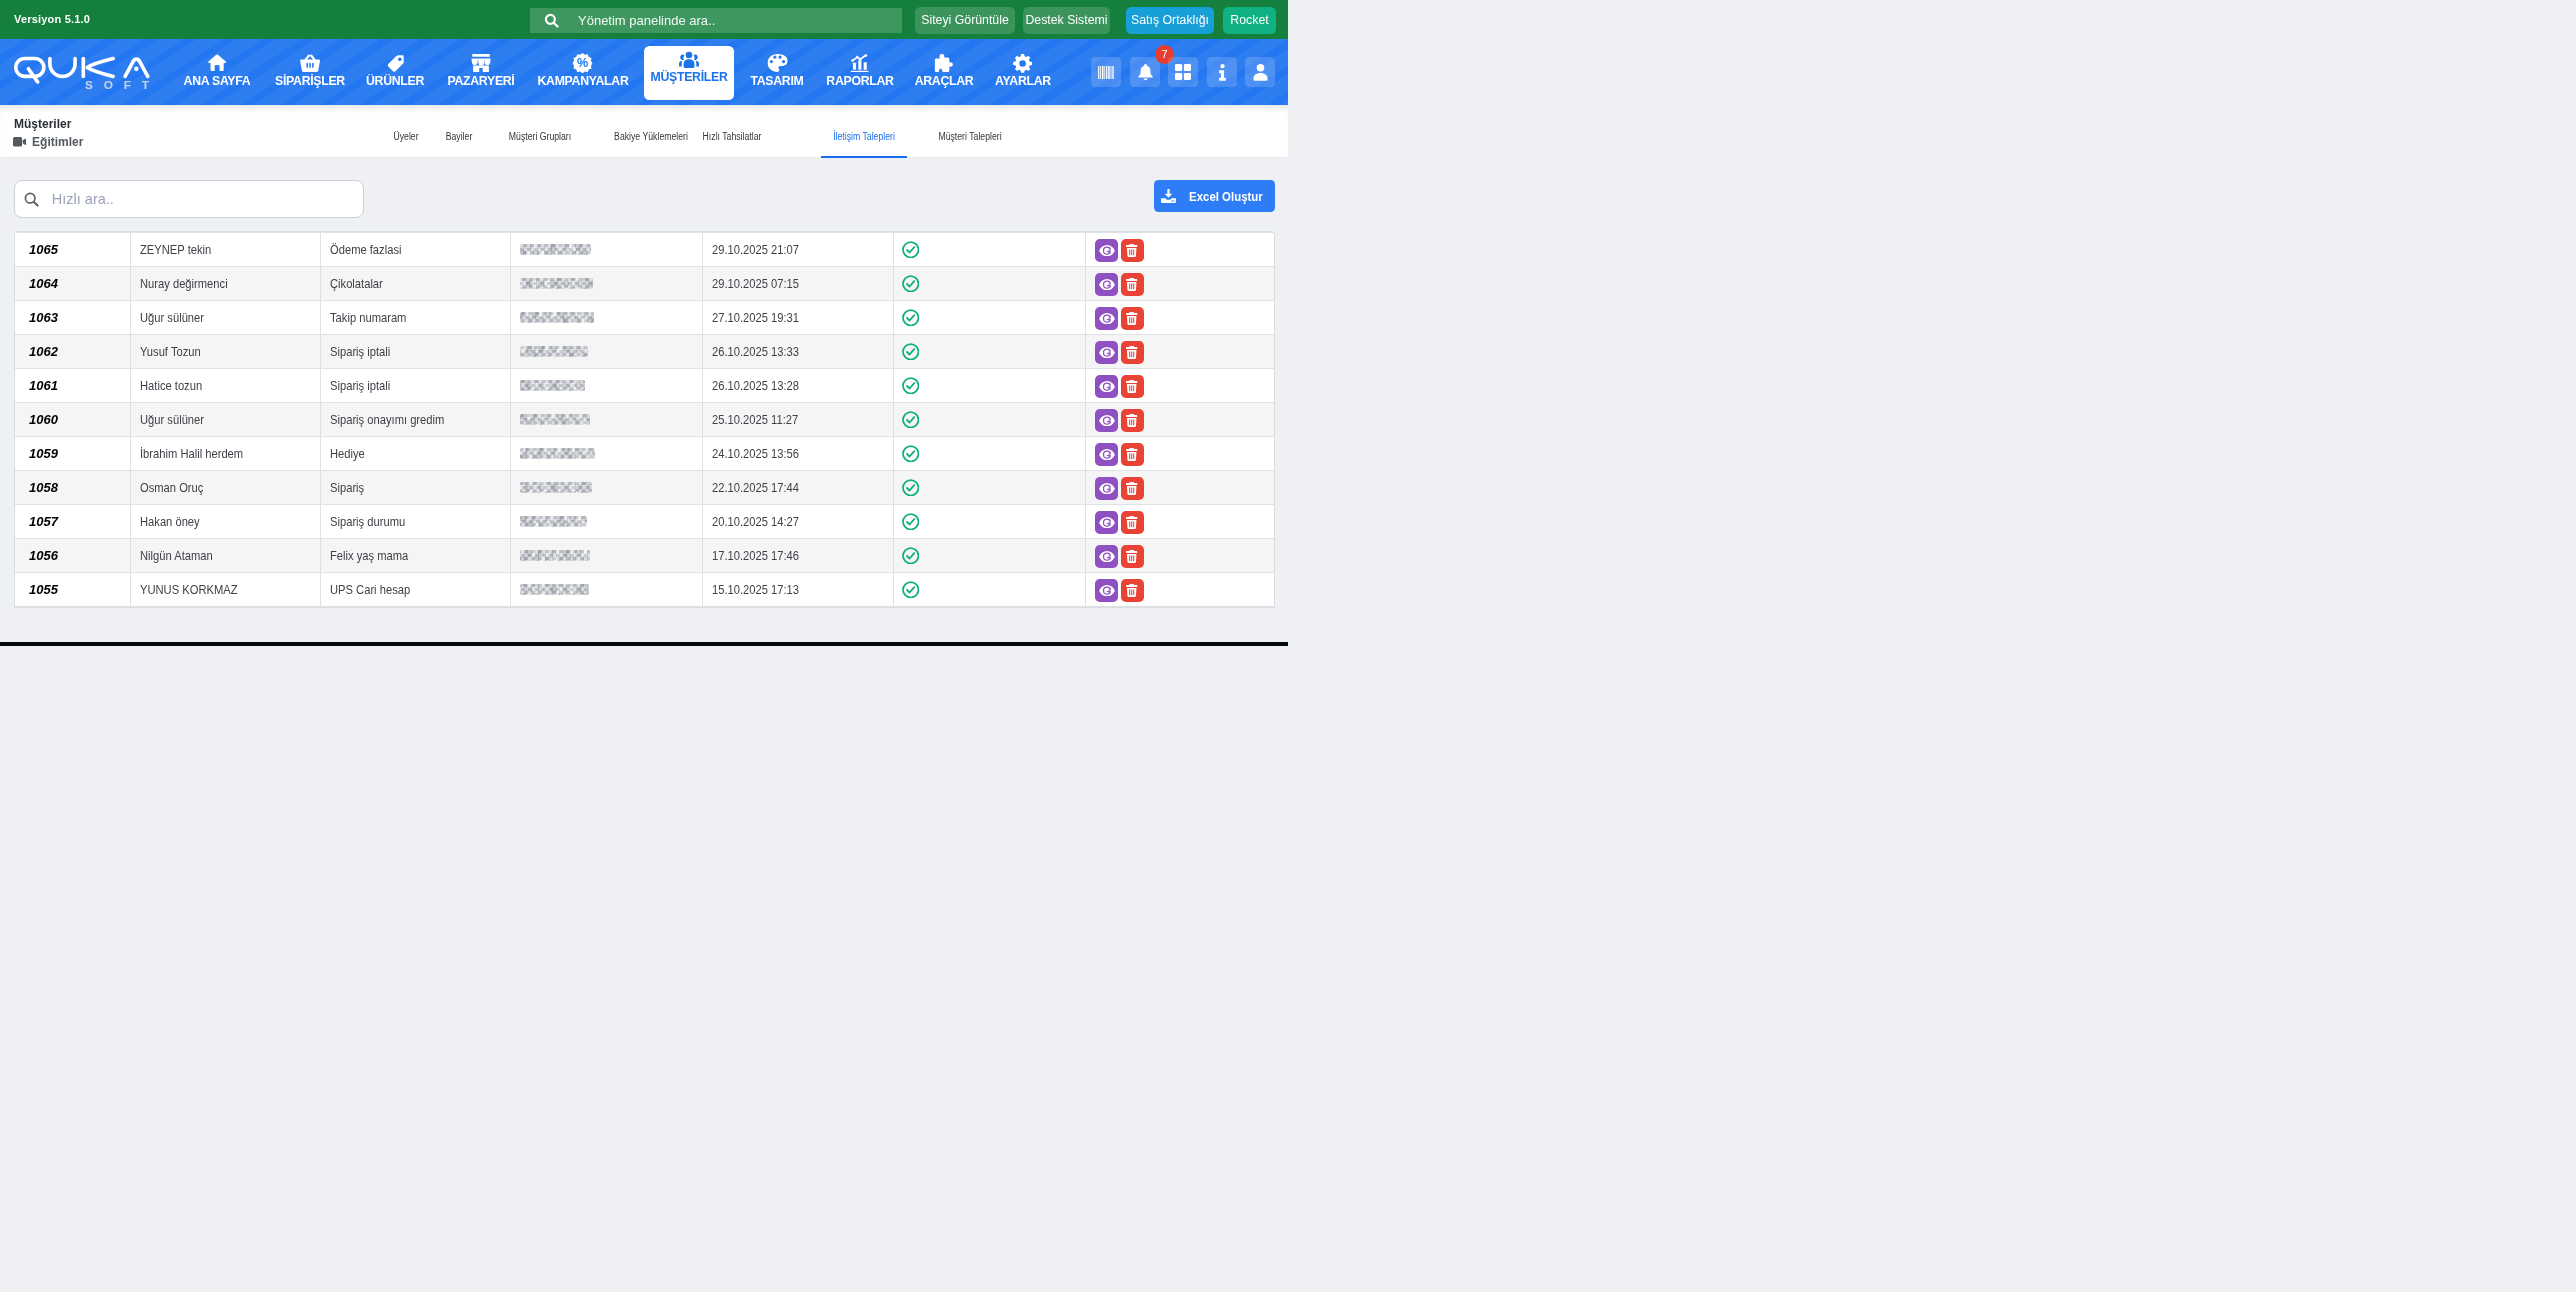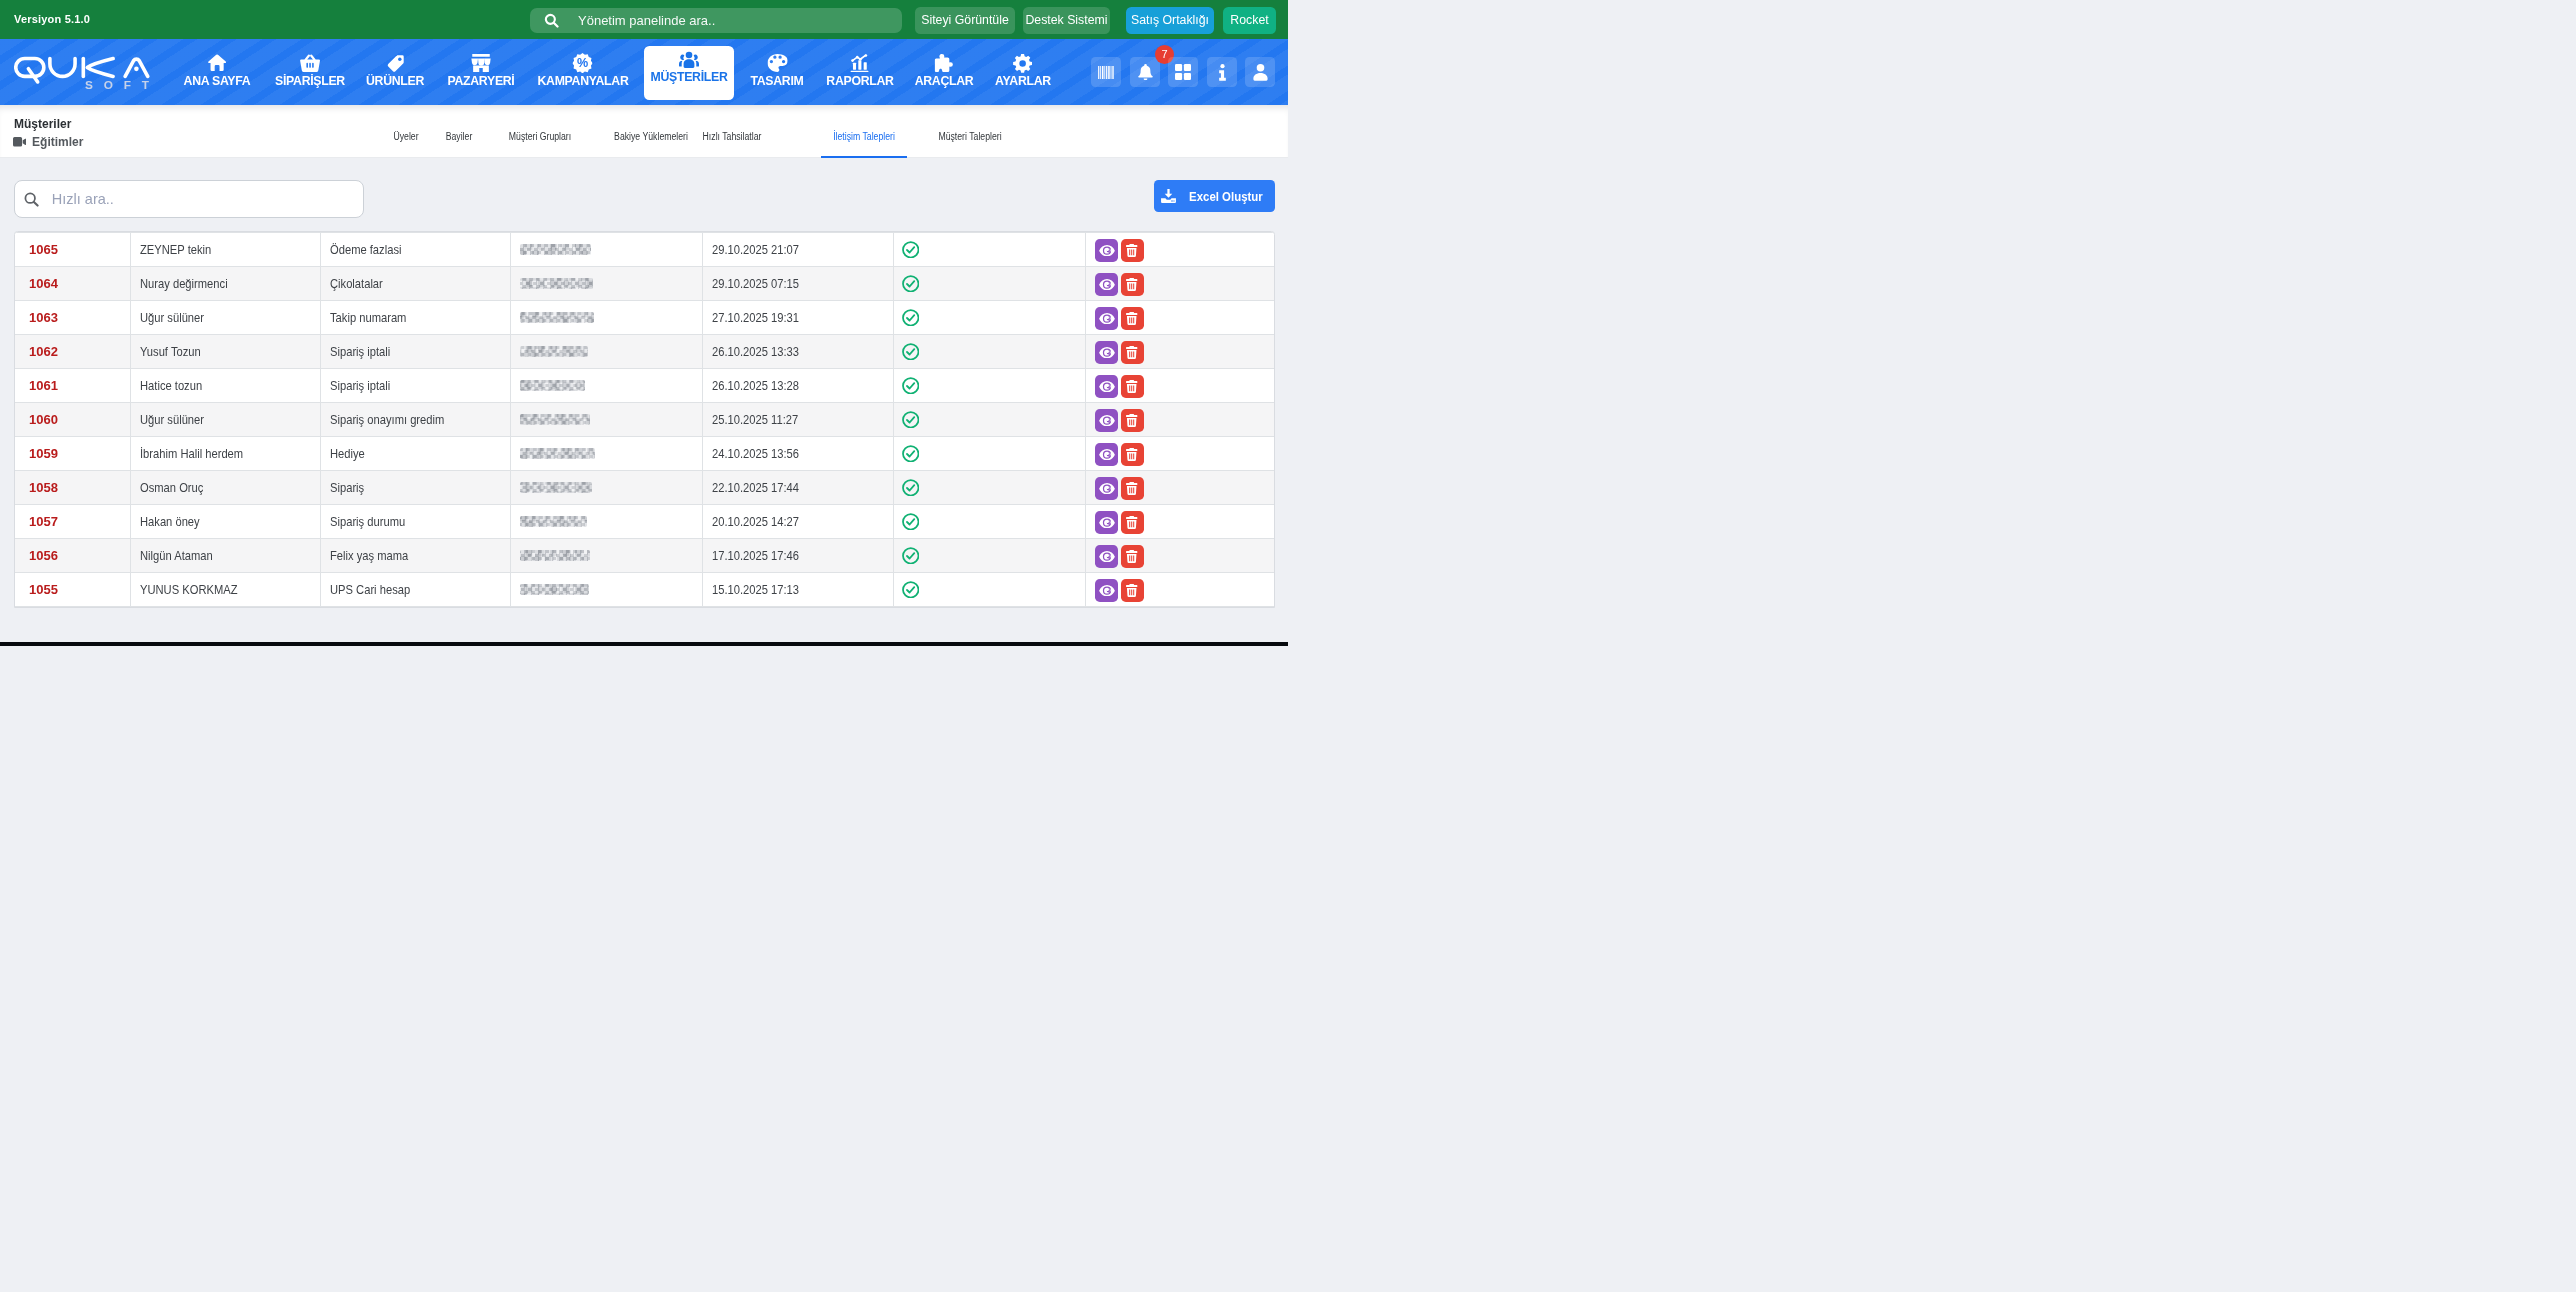--- a/index.html
+++ b/index.html
@@ -1,21 +1,21 @@
 <!DOCTYPE html>
 <html lang="tr" style="font-size:14px"><head>
 <meta charset="utf-8">
 <title>Panel</title>
 <style>
 *{margin:0;padding:0;box-sizing:border-box;}
 html,body{width:1288px;height:646px;overflow:hidden;}
 body{font-family:"Liberation Sans",sans-serif;background:#eef0f4;position:relative;}
 .topbar{position:absolute;left:0;top:0;width:1288px;height:39px;background:#15803d;}
 .ver{position:absolute;left:14px;top:0;line-height:39px;color:#fff;font-size:11px;font-weight:700;letter-spacing:0.2px;}
-.tsearch{position:absolute;left:530px;top:8px;width:372px;height:25px;background:rgba(255,255,255,.18);border-radius:7px;display:flex;align-items:center;}
+.tsearch{position:absolute;left:530px;top:8px;width:372px;height:25px;background:rgba(255,255,255,.18);border-radius:0;display:flex;align-items:center;}
 .tsearch svg{margin-left:14px;flex:none;}
 .tsearch span{margin-left:19px;color:rgba(255,255,255,.95);font-size:13px;white-space:nowrap;}
 .tbtn{position:absolute;top:6.6px;height:27px;border-radius:5.3px;background:rgba(255,255,255,.16);color:#fff;font-size:12.3px;white-space:nowrap;display:flex;align-items:center;justify-content:center;}
 .nav{position:absolute;left:0;top:39px;width:1288px;height:66px;background:#2377f0;}
 .stripes{position:absolute;inset:0;background:repeating-linear-gradient(147deg,rgba(255,255,255,.05) 0 14px,rgba(255,255,255,0) 14px 21.5px);}
 .logo{position:absolute;left:14px;top:16px;}
 .nav-item{position:absolute;top:6.5px;height:54px;transform:translateX(-50%);display:flex;flex-direction:column;align-items:center;color:#fff;z-index:2;}
 .nav-item .nicon{height:23px;display:flex;align-items:center;justify-content:center;margin-top:6.1px;}
 .nav-item.active .nicon{margin-top:2.6px;}
 .nav-item .nlabel{margin-top:-0.9px;font-size:12.3px;font-weight:700;letter-spacing:-0.3px;white-space:nowrap;}
@@ -37,21 +37,21 @@
 .excel svg{margin-right:8px;}
 .excel b{display:inline-block;transform:scaleX(.88);font-weight:700;}
 .card{position:absolute;left:14px;top:231px;width:1261px;background:#fff;border:0.9px solid #d9dce1;border-radius:3.5px 3.5px 0 0;overflow:hidden;}
 table{border-collapse:collapse;table-layout:fixed;width:1260px;}
 col.c0{width:115px}col.c1{width:190px}col.c2{width:190px}col.c3{width:192px}col.c4{width:191px}col.c5{width:192px}col.c6{width:190px}
 th{height:42px;background:#f4f4f5;font-size:14.5px;font-weight:700;color:#212529;text-align:left;padding:0 0 0 9.6px;border:0.9px solid #dfe2e5;border-top:none;}
 td{height:34px;font-size:13px;color:#3e4247;text-align:left;padding:0 0 0 9.6px;border:0.9px solid #dfe2e5;}
 th:first-child,td:first-child{border-left:none;padding-left:14px;}
 th:last-child,td:last-child{border-right:none;}
 tr.odd td{background:#f5f5f6;}
-td a{color:#b91c1c;font-weight:700;text-decoration:none;}
+td a{color:#000000;font-weight:700;text-decoration:none;font-style:italic;}
 .tx{display:inline-block;transform:scaleX(.86);transform-origin:0 50%;white-space:nowrap;}
 .hx{display:inline-block;transform:scaleX(.84);transform-origin:0 50%;white-space:nowrap;}
 .blob{height:10.5px;border-radius:1.8px;background:
  repeating-conic-gradient(rgba(144,149,156,.38) 0 25%,rgba(242,243,245,.4) 0 50%) 0 0/7px 7px,
  repeating-conic-gradient(rgba(125,130,138,.32) 0 25%,rgba(250,250,252,.3) 0 50%) 1.8px 2.6px/12.3px 12.3px,
  repeating-linear-gradient(90deg,rgba(130,135,143,.42) 0 6.1px,rgba(244,245,247,.4) 6.1px 10.5px,rgba(185,189,196,.35) 10.5px 19px,rgba(252,252,253,.45) 19px 24.6px,rgba(160,165,172,.4) 24.6px 30px),
  linear-gradient(#e2e4e7,#e2e4e7);}
 .chkw{height:17.5px;display:flex;align-items:center;margin-left:-1.3px;}
 .btns{display:flex;gap:2.6px;align-items:center;margin-top:1.8px;}
 .abtn{width:23px;height:23px;border-radius:4.8px;display:flex;align-items:center;justify-content:center;}

